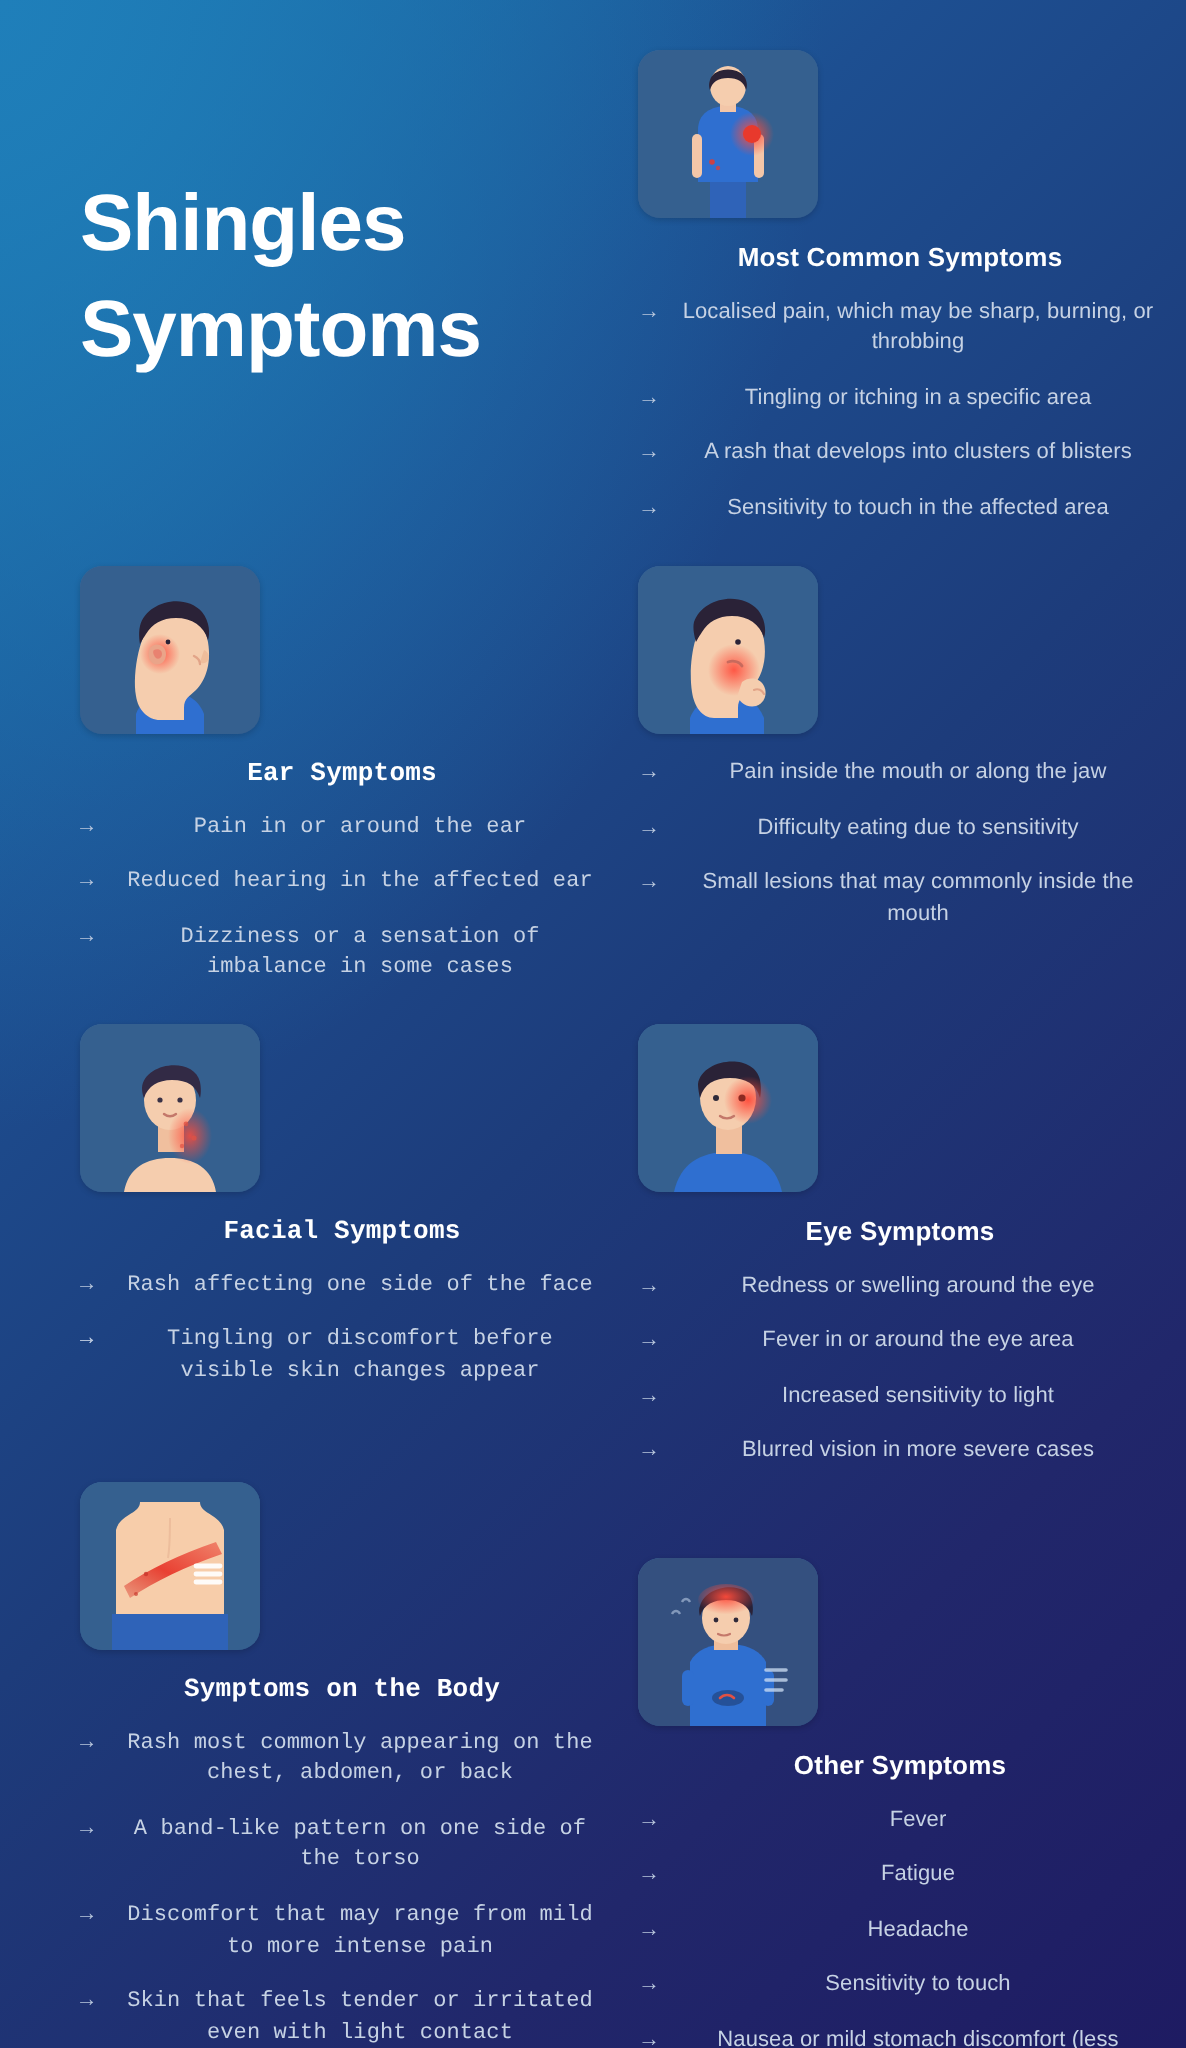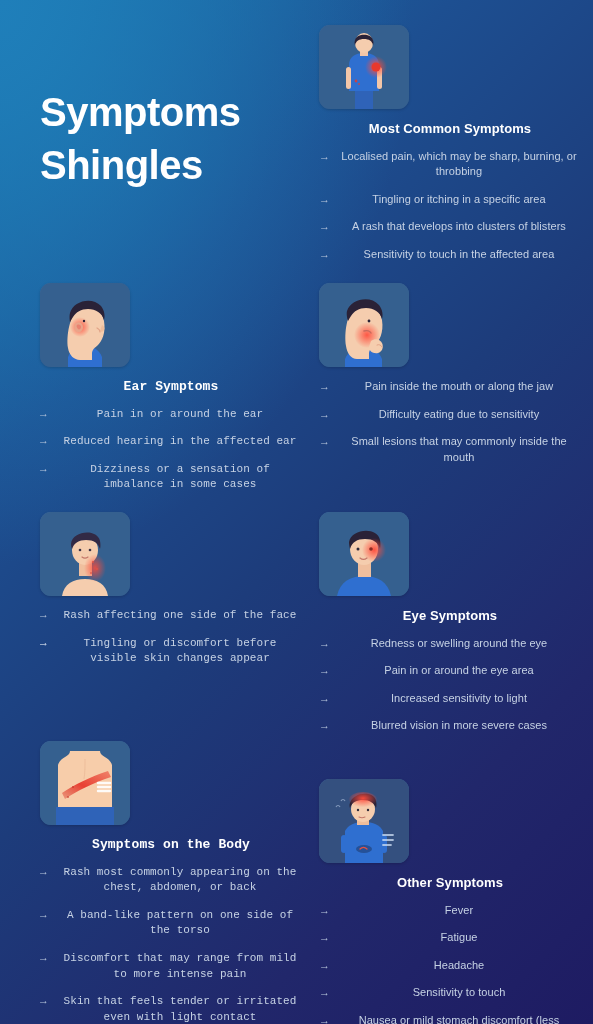--- a/index.html
+++ b/index.html
@@ -90,22 +90,22 @@
   #sec-eye    { top: 512px; }
   #sec-body   { top: 741px; }
   #sec-other  { top: 779px; }
 </style>
 </head>
 <body>
 
 <div class="poster">
 
   <div class="title">
+    <span class="line">Shingles</span>
     <span class="line">Symptoms</span>
-    <span class="line">Shingles</span>
   </div>
 
   <div class="section col-right" id="sec-common">
     <div class="thumb">
       <svg viewBox="0 0 90 84" xmlns="http://www.w3.org/2000/svg">
         <defs>
           <radialGradient id="glowA" cx="50%" cy="50%" r="50%">
             <stop offset="0%" stop-color="#ff4b3a" stop-opacity="0.95"></stop>
             <stop offset="100%" stop-color="#ff4b3a" stop-opacity="0"></stop>
           </radialGradient>
@@ -235,20 +235,21 @@
         <path d="M31 32c1-13 26-16 29-3 1 5 0 8 0 8-2-6-6-9-14-9-7 0-12 3-14 9 0 0-1-2-1-5z" fill="#322a45"></path>
         <ellipse cx="55" cy="56" rx="11" ry="14" fill="url(#glowD)"></ellipse>
         <circle cx="40" cy="38" r="1.3" fill="#3a3246"></circle>
         <circle cx="50" cy="38" r="1.3" fill="#3a3246"></circle>
         <path d="M42 45c2 1.5 4 1.5 6 0" stroke="#c4786a" stroke-width="1.2" fill="none" stroke-linecap="round"></path>
         <circle cx="53" cy="50" r="1.2" fill="#e05144" opacity="0.8"></circle>
         <circle cx="57" cy="57" r="1.3" fill="#e05144" opacity="0.75"></circle>
         <circle cx="51" cy="61" r="1.1" fill="#e05144" opacity="0.7"></circle>
       </svg>
     </div>
+    <div class="sec-title">Facial Symptoms</div>
     <ul class="bullets">
       <li class="bullet">
         <span class="arrow">→</span>
         <span>Rash affecting one side of the face</span>
       </li>
       <li class="bullet">
         <span class="arrow">→</span>
       </li>
       <li class="bullet">
         <span class="arrow">→</span>
@@ -278,21 +279,21 @@
       </svg>
     </div>
     <div class="sec-title">Eye Symptoms</div>
     <ul class="bullets">
       <li class="bullet">
         <span class="arrow">→</span>
         <span>Redness or swelling around the eye</span>
       </li>
       <li class="bullet">
         <span class="arrow">→</span>
-        <span>Pain in or around the eye area</span>
+        <span>Fever in or around the eye area</span>
       </li>
       <li class="bullet">
         <span class="arrow">→</span>
         <span>Increased sensitivity to light</span>
       </li>
       <li class="bullet">
         <span class="arrow">→</span>
         <span>Blurred vision in more severe cases</span>
       </li>
     </ul>

